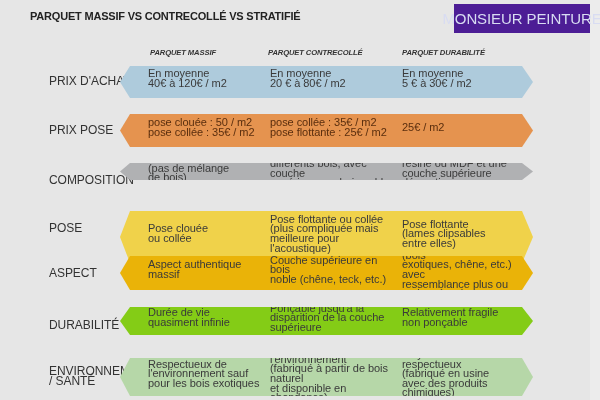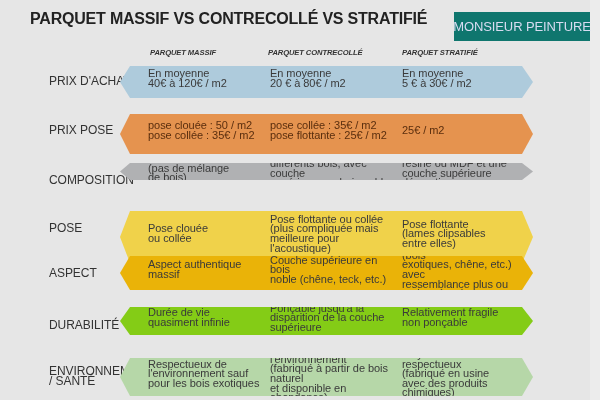--- a/index.html
+++ b/index.html
@@ -9,28 +9,28 @@
       font-family: "Liberation Sans", sans-serif;
       position: relative;
       color: #333;
     }
     .right-strip {
       position: absolute; left: 590px; top: 0; width: 10px; height: 400px;
       background: #ececec;
     }
     .title {
       position: absolute; left: 30px; top: 10px;
-      font-size: 16px; font-weight: bold; color: #222;
+      font-size: 11px; font-weight: bold; color: #222;
       letter-spacing: -0.2px; white-space: nowrap;
     }
     .brand {
-      position: absolute; left: 454px; top: 12px; width: 136px; height: 29px;
-      background: #0f766e;
+      position: absolute; left: 454px; top: 4px; width: 136px; height: 29px;
+      background: #4c1d95;
       color: #d8dcf2;
-      font-size: 13px;
+      font-size: 15px;
       display: flex; align-items: center; justify-content: center;
       white-space: nowrap; letter-spacing: -0.1px;
     }
     .col-head {
       position: absolute; top: 48px;
       font-size: 7.6px; font-weight: bold; color: #333;
       white-space: nowrap; letter-spacing: -0.1px; font-style: italic;
     }
     .row-label {
       position: absolute; left: 49px;
@@ -57,34 +57,34 @@
 
 <div class="right-strip"></div>
 
 <div class="title">PARQUET MASSIF VS CONTRECOLLÉ VS STRATIFIÉ</div>
 <div class="brand">
   <span>MONSIEUR PEINTURE</span>
 </div>
 
 <div class="col-head" style="left:150px">PARQUET MASSIF</div>
 <div class="col-head" style="left:268px">PARQUET CONTRECOLLÉ</div>
-<div class="col-head" style="left:402px">PARQUET STRATIFIÉ</div>
+<div class="col-head" style="left:402px">PARQUET DURABILITÉ</div>
 
 <div class="row-label" style="top:76px">PRIX D'ACHAT</div>
 <div class="band blue" style="top:66px;height:32px;background:#aecbdc">
   <div class="cell c1">En moyenne
 40€ à 120€ / m2</div>
   <div class="cell c2">En moyenne
 20 € à 80€ / m2</div>
   <div class="cell c3">En moyenne
 5 € à 30€ / m2</div>
 </div>
 
 <div class="row-label" style="top:125px">PRIX POSE</div>
-<div class="band orange" style="top:114px;height:40px;background:#e5934f">
+<div class="band orange" style="top:114px;height:33px;background:#e5934f">
   <div class="cell c1">pose clouée : 50 / m2
 pose collée : 35€ / m2</div>
   <div class="cell c2">pose collée : 35€ / m2
 pose flottante : 25€ / m2</div>
   <div class="cell c3">25€ / m2</div>
 </div>
 
 <div class="row-label" style="top:175px">COMPOSITION</div>
 <div class="band gray" style="top:163px;height:17px;background:#b0b1b3">
   <div class="cell c1">Bois massif

